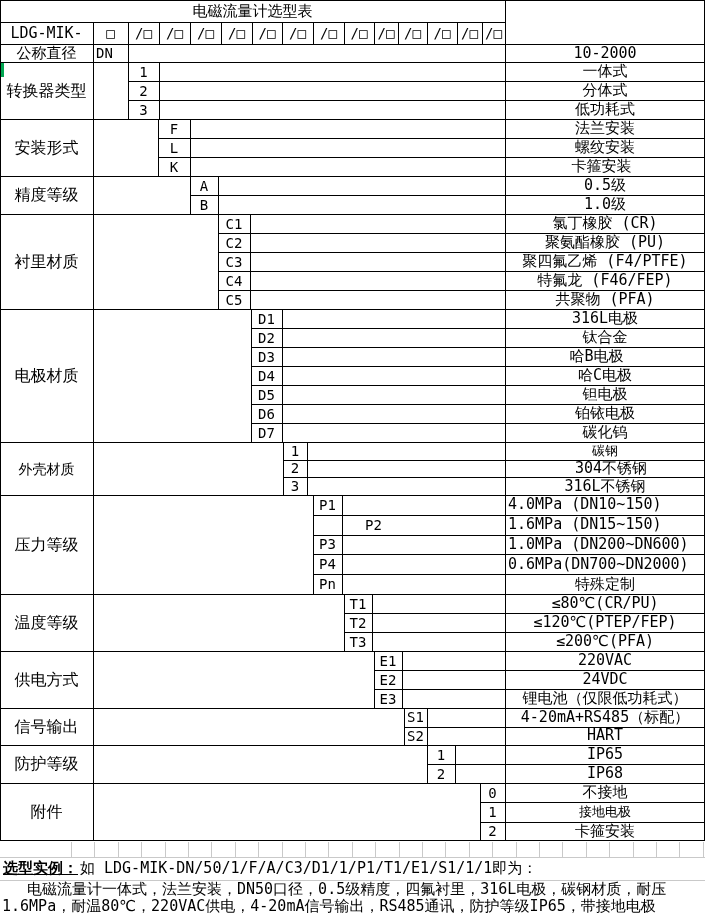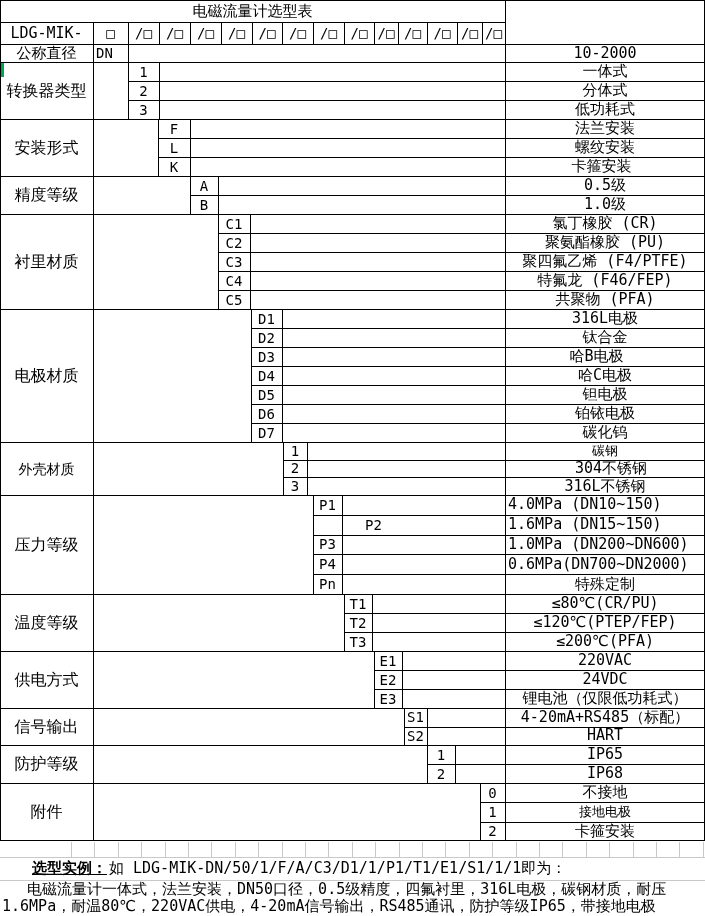--- a/index.html
+++ b/index.html
@@ -17,21 +17,21 @@
   .faint{background:#c9c9c9;}
   .title{left:0;top:0;width:505px;height:22px;font-size:15px;}
   .fn-header{left:505px;top:0;width:200px;height:44px;font-size:16px;}
   .model-prefix{left:0;top:22px;width:93px;height:22px;font-size:15px;}
   .first-box{left:93px;top:22px;width:35px;height:22px;font-size:14px;}
   .dia-label{left:0;top:44px;width:93px;height:18px;font-size:15px;}
   .dia-code{left:93px;top:44px;width:35px;height:18px;font-size:14px;padding-left:3px;}
   .dia-desc{left:505px;top:44px;width:200px;height:18px;font-size:15px;}
   .marker{position:absolute;left:0;top:63px;width:4px;height:14px;}
   .example-row{left:0;top:857px;width:705px;height:23px;padding-left:3px;font-size:15px;justify-content:flex-start;}
-  .example-label{font-weight:bold;text-decoration:underline;margin-left:29px;}
+  .example-label{font-weight:bold;text-decoration:underline;}
   .example-intro{margin-left:2px;}
   .example-line1{left:0;top:880px;width:705px;height:18px;padding-left:27px;font-size:15px;justify-content:flex-start;}
   .example-line2{left:0;top:898px;width:705px;height:17px;padding-left:2px;font-size:15px;justify-content:flex-start;}
 </style>
 </head>
 <body>
 
 <div class="sheet">
 
   <span class="t title">电磁流量计选型表</span>

